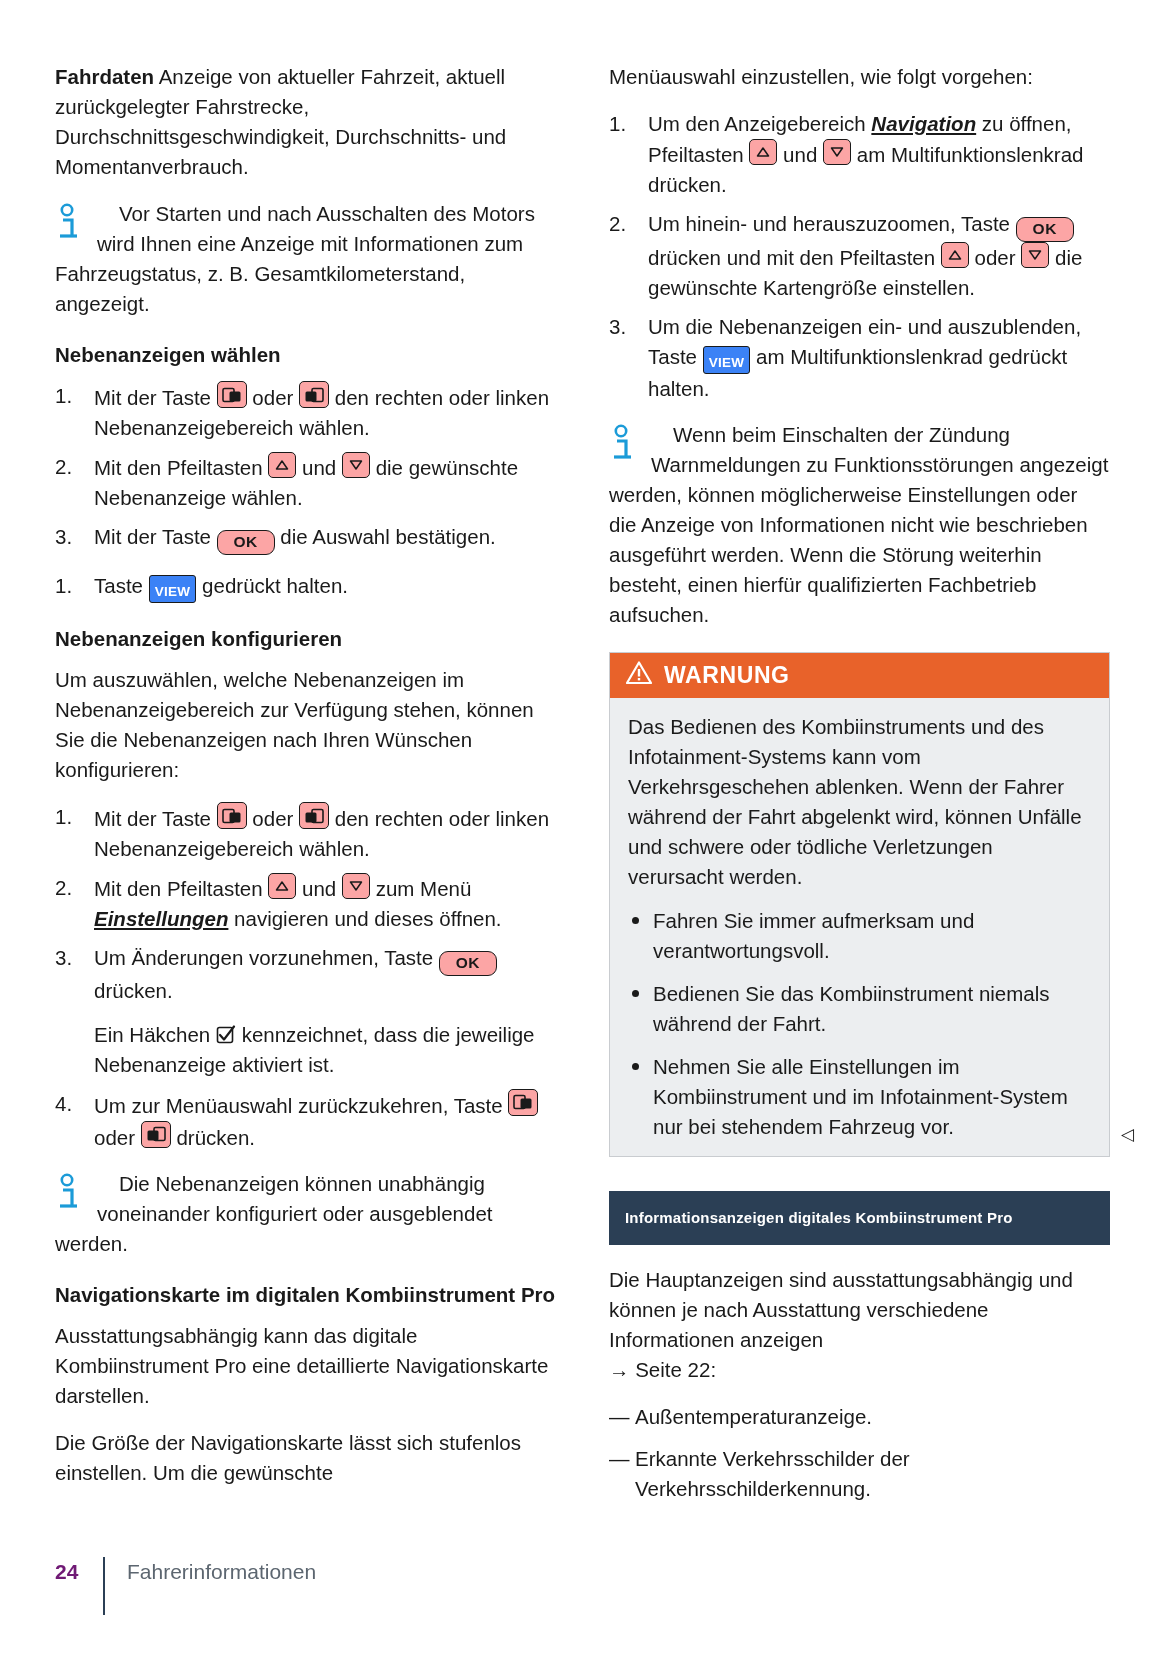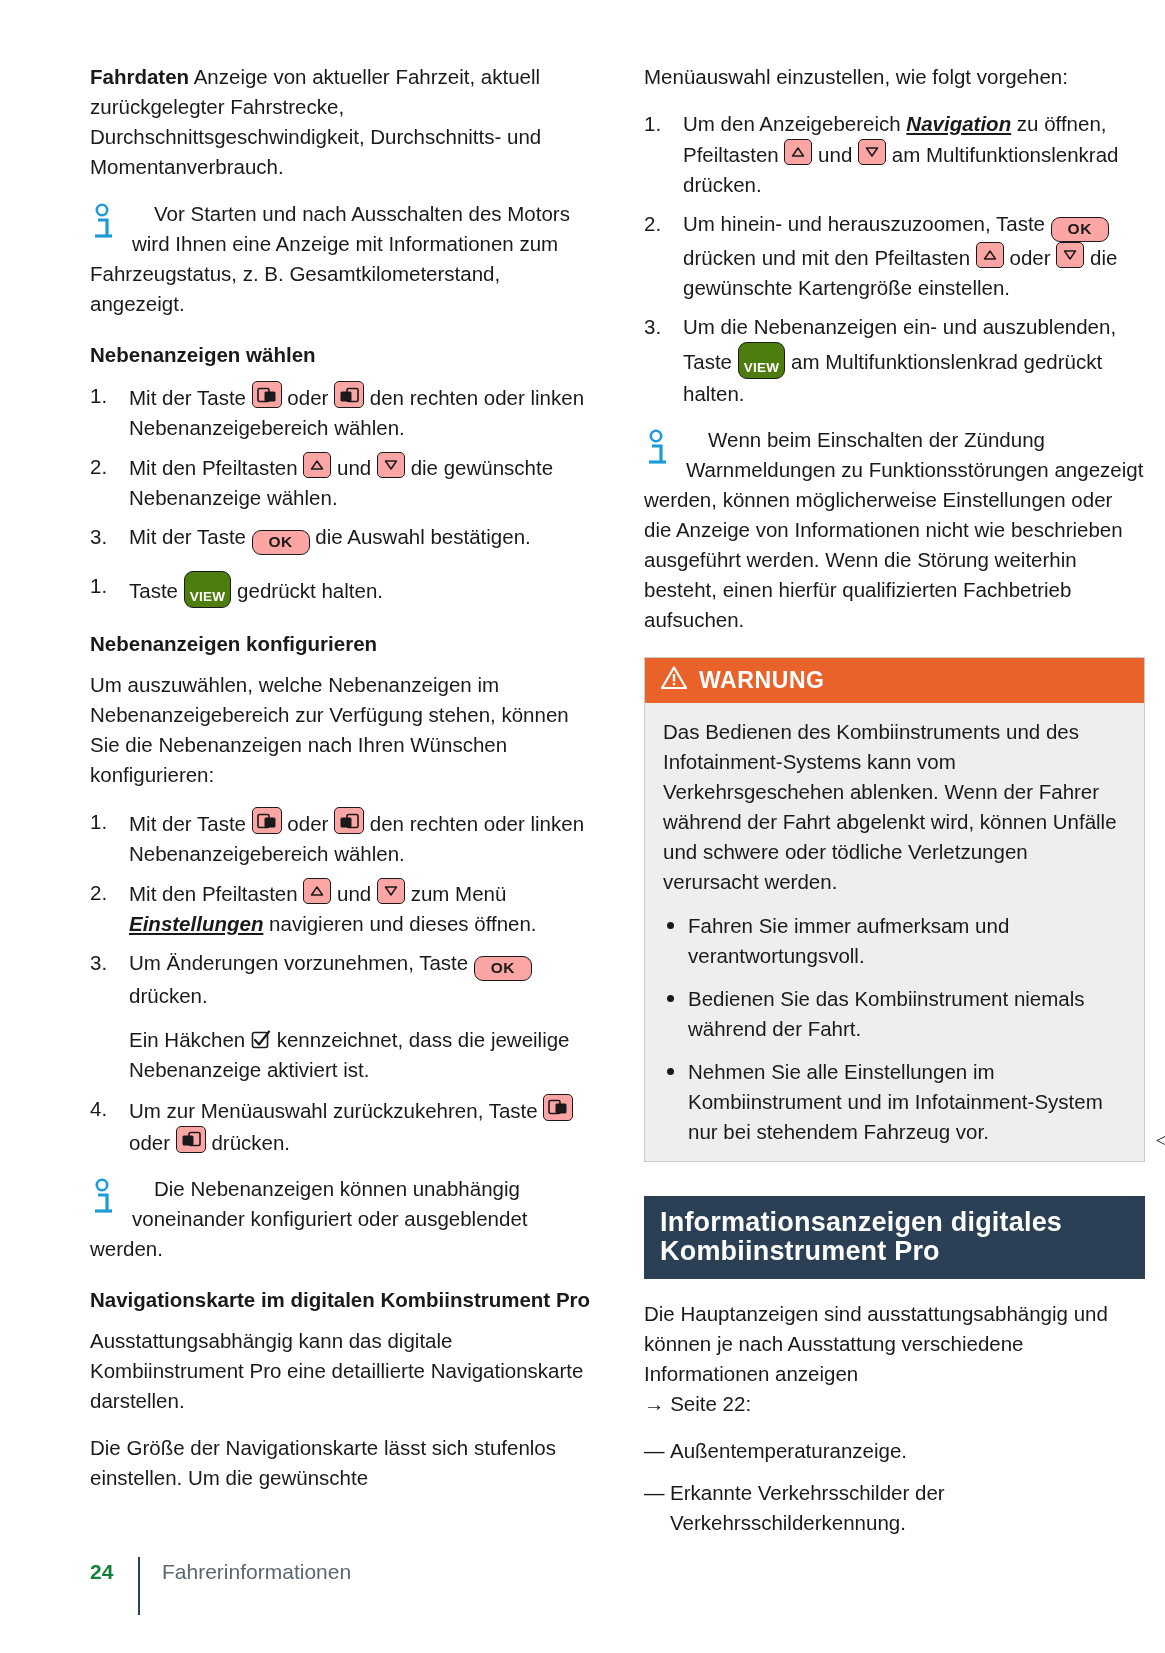--- a/index.html
+++ b/index.html
@@ -13,21 +13,20 @@
     font-family: "Liberation Sans", sans-serif;
     color: #1a1a1a;
     position: relative;
     overflow: hidden;
   }
   .page {
     position: absolute;
     left: 0; top: 0;
     width: 1125px;
     height: 1653px;
-    margin-left: 35px;
   }
   .columns {
     position: absolute;
     left: 55px;
     top: 62px;
     width: 1055px;
     display: flex;
     gap: 53px;
   }
   .col {
@@ -130,27 +129,27 @@
   }
   .key.ok {
     min-width: 42px;
     padding: 3px 7px 4px 7px;
     font-size: 15.5px;
     font-weight: bold;
     letter-spacing: 0.5px;
     border-radius: 9px;
   }
   .key.view {
-    padding: 18px 5px 4px 5px;
+    padding: 9px 5px 4px 5px;
     font-size: 13.5px;
     font-weight: bold;
     letter-spacing: 0.3px;
-    background: #4d7c0f;
+    background: #3b82f6;
     color: #fff;
-    border-radius: 9px;
+    border-radius: 3px;
   }
   .key.arrow {
     width: 26px;
     height: 24px;
     border-radius: 5px;
     position: relative;
   }
   .key.arrow svg {
     position: absolute;
     left: 50%;
@@ -238,37 +237,37 @@
   }
   
   .banner {
     background: #2b3f55;
     color: #ffffff;
     padding: 12px 16px 13px 16px;
     margin-top: 34px;
     margin-bottom: 20px;
   }
   .banner .btext {
-    font-size: 27px;
+    font-size: 15px;
     line-height: 29px;
     font-weight: bold;
     letter-spacing: 0.2px;
   }
   
   .footer {
     position: absolute;
     left: 55px;
     bottom: 52px;
     width: 1055px;
     display: flex;
     align-items: center;
   }
   .footer .pagenum {
     font-size: 21px;
-    color: #15803d;
+    color: #701a75;
     font-weight: bold;
     width: 42px;
   }
   .footer .rule {
     width: 2px;
     height: 58px;
     background: #2b3f55;
     margin: 0 22px 0 6px;
     position: relative;
     top: 14px;

